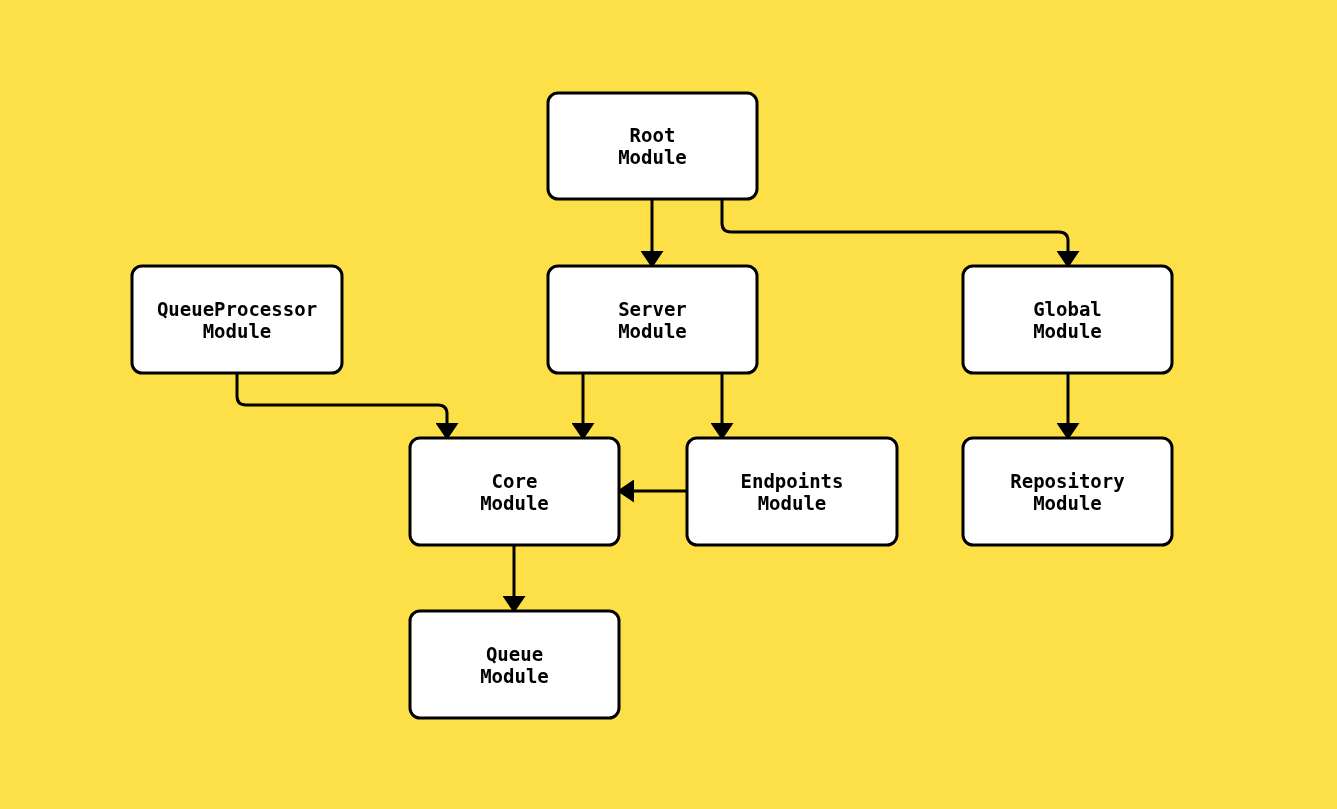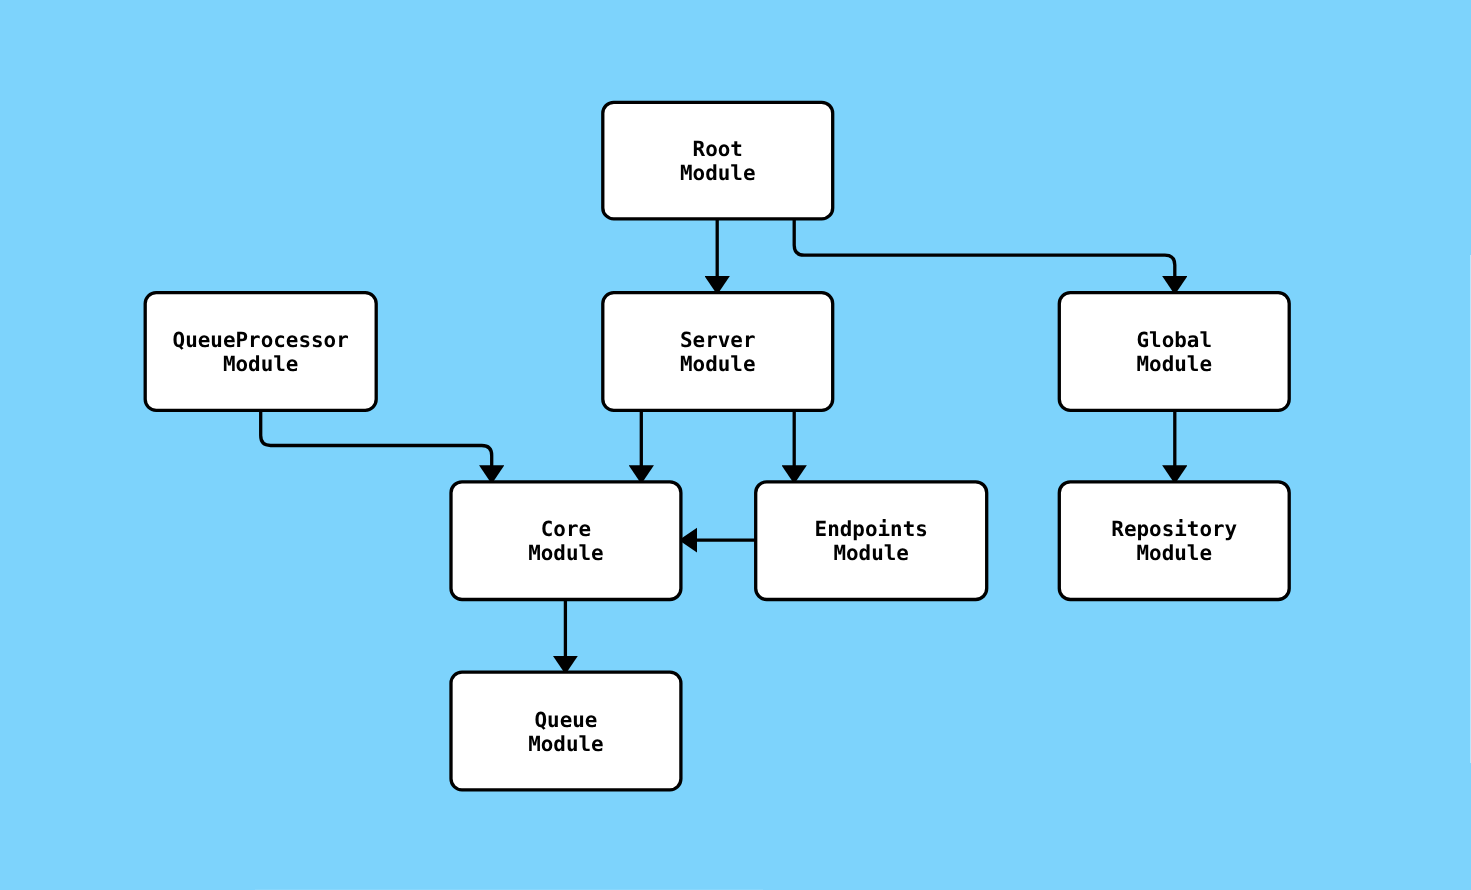--- a/index.html
+++ b/index.html
@@ -4,21 +4,21 @@
 <style>
   html, body {
     margin: 0;
     padding: 0;
     background: #ffffff;
   }
   .canvas {
     position: relative;
     width: 1337px;
     height: 809px;
-    background: #7dd3fc;
+    background: #fde047;
     overflow: hidden;
     font-family: "DejaVu Sans Mono", "Liberation Mono", monospace;
   }
   svg {
     display: block;
   }
   .node-rect {
     fill: #ffffff;
     stroke: #000000;
     stroke-width: 3;

